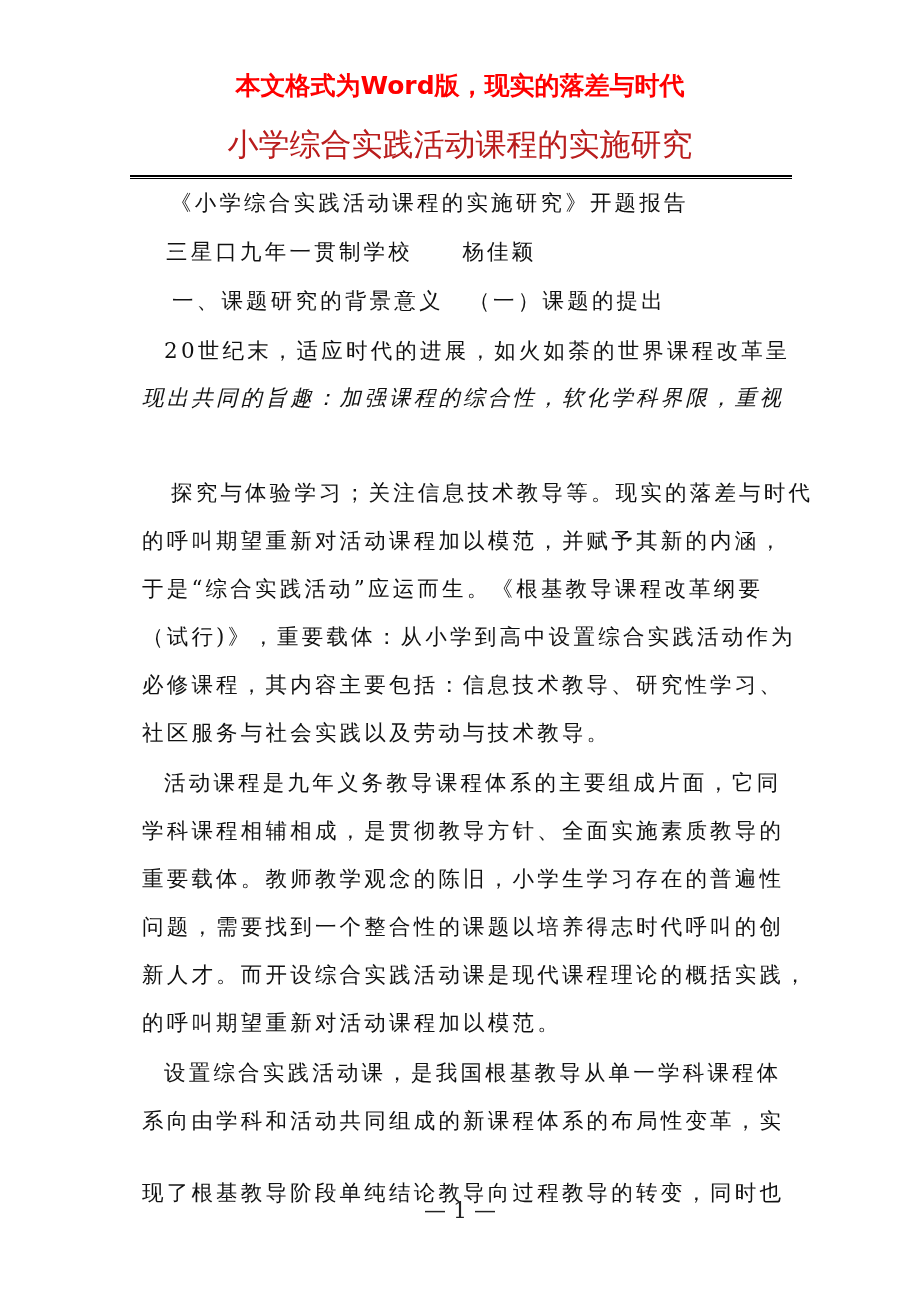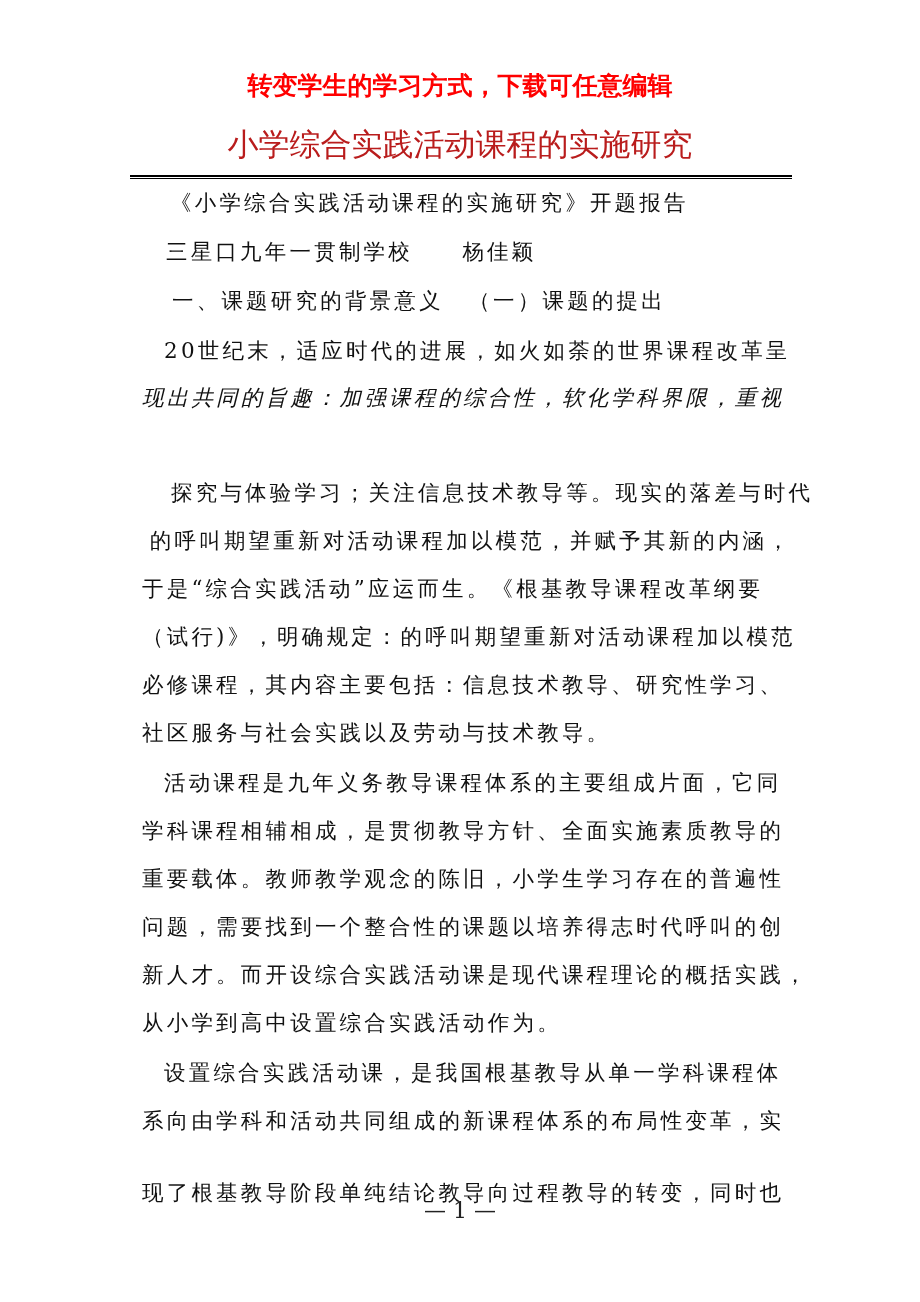--- a/index.html
+++ b/index.html
@@ -27,42 +27,42 @@
   .footer {
     position: absolute; left: 0; width: 920px; top: 1196px; text-align: center;
     font-family: "DejaVu Serif", serif; font-size: 22px; color: #222;
     line-height: 30px;
   }
 </style>
 </head>
 <body>
 
 <div class="page">
-  <div class="banner">转变学生的学习方式，下载可任意编辑</div>
+  <div class="banner">本文格式为Word版，现实的落差与时代</div>
   <div class="title">小学综合实践活动课程的实施研究</div>
   <div class="rule"></div>
 
   <div class="line" style="top:188px; left:170px;">《小学综合实践活动课程的实施研究》开题报告</div>
   <div class="line" style="top:237px; left:166px;">三星口九年一贯制学校　　杨佳颖</div>
   <div class="line" style="top:286px; left:172px;">一、课题研究的背景意义　（一）课题的提出</div>
 
   <div class="line" style="top:336px; left:164px;">20世纪末，适应时代的进展，如火如荼的世界课程改革呈</div>
   <div class="line" style="top:383px;font-style:italic;">现出共同的旨趣：加强课程的综合性，软化学科界限，重视</div>
   <div class="line" style="top:478px;margin-left:29px;">探究与体验学习；关注信息技术教导等。现实的落差与时代</div>
-  <div class="line" style="top:526px;text-align:right;">的呼叫期望重新对活动课程加以模范，并赋予其新的内涵，</div>
+  <div class="line" style="top:526px;">的呼叫期望重新对活动课程加以模范，并赋予其新的内涵，</div>
   <div class="line" style="top:574px;">于是“综合实践活动”应运而生。《根基教导课程改革纲要</div>
-  <div class="line" style="top:622px;">（试行)》，明确规定：的呼叫期望重新对活动课程加以模范</div>
+  <div class="line" style="top:622px;">（试行)》，重要载体：从小学到高中设置综合实践活动作为</div>
   <div class="line" style="top:670px;">必修课程，其内容主要包括：信息技术教导、研究性学习、</div>
   <div class="line" style="top:718px;">社区服务与社会实践以及劳动与技术教导。</div>
 
   <div class="line" style="top:768px; left:164px;">活动课程是九年义务教导课程体系的主要组成片面，它同</div>
   <div class="line" style="top:816px;">学科课程相辅相成，是贯彻教导方针、全面实施素质教导的</div>
   <div class="line" style="top:864px;">重要载体。教师教学观念的陈旧，小学生学习存在的普遍性</div>
   <div class="line" style="top:912px;">问题，需要找到一个整合性的课题以培养得志时代呼叫的创</div>
   <div class="line" style="top:960px;">新人才。而开设综合实践活动课是现代课程理论的概括实践，</div>
-  <div class="line" style="top:1008px;">从小学到高中设置综合实践活动作为。</div>
+  <div class="line" style="top:1008px;">的呼叫期望重新对活动课程加以模范。</div>
 
   <div class="line" style="top:1058px; left:164px;">设置综合实践活动课，是我国根基教导从单一学科课程体</div>
   <div class="line" style="top:1106px;">系向由学科和活动共同组成的新课程体系的布局性变革，实</div>
   <div class="line" style="top:1178px;">现了根基教导阶段单纯结论教导向过程教导的转变，同时也</div>
 
   <div class="footer">— 1 —</div>
 </div>
 
 </body></html>

